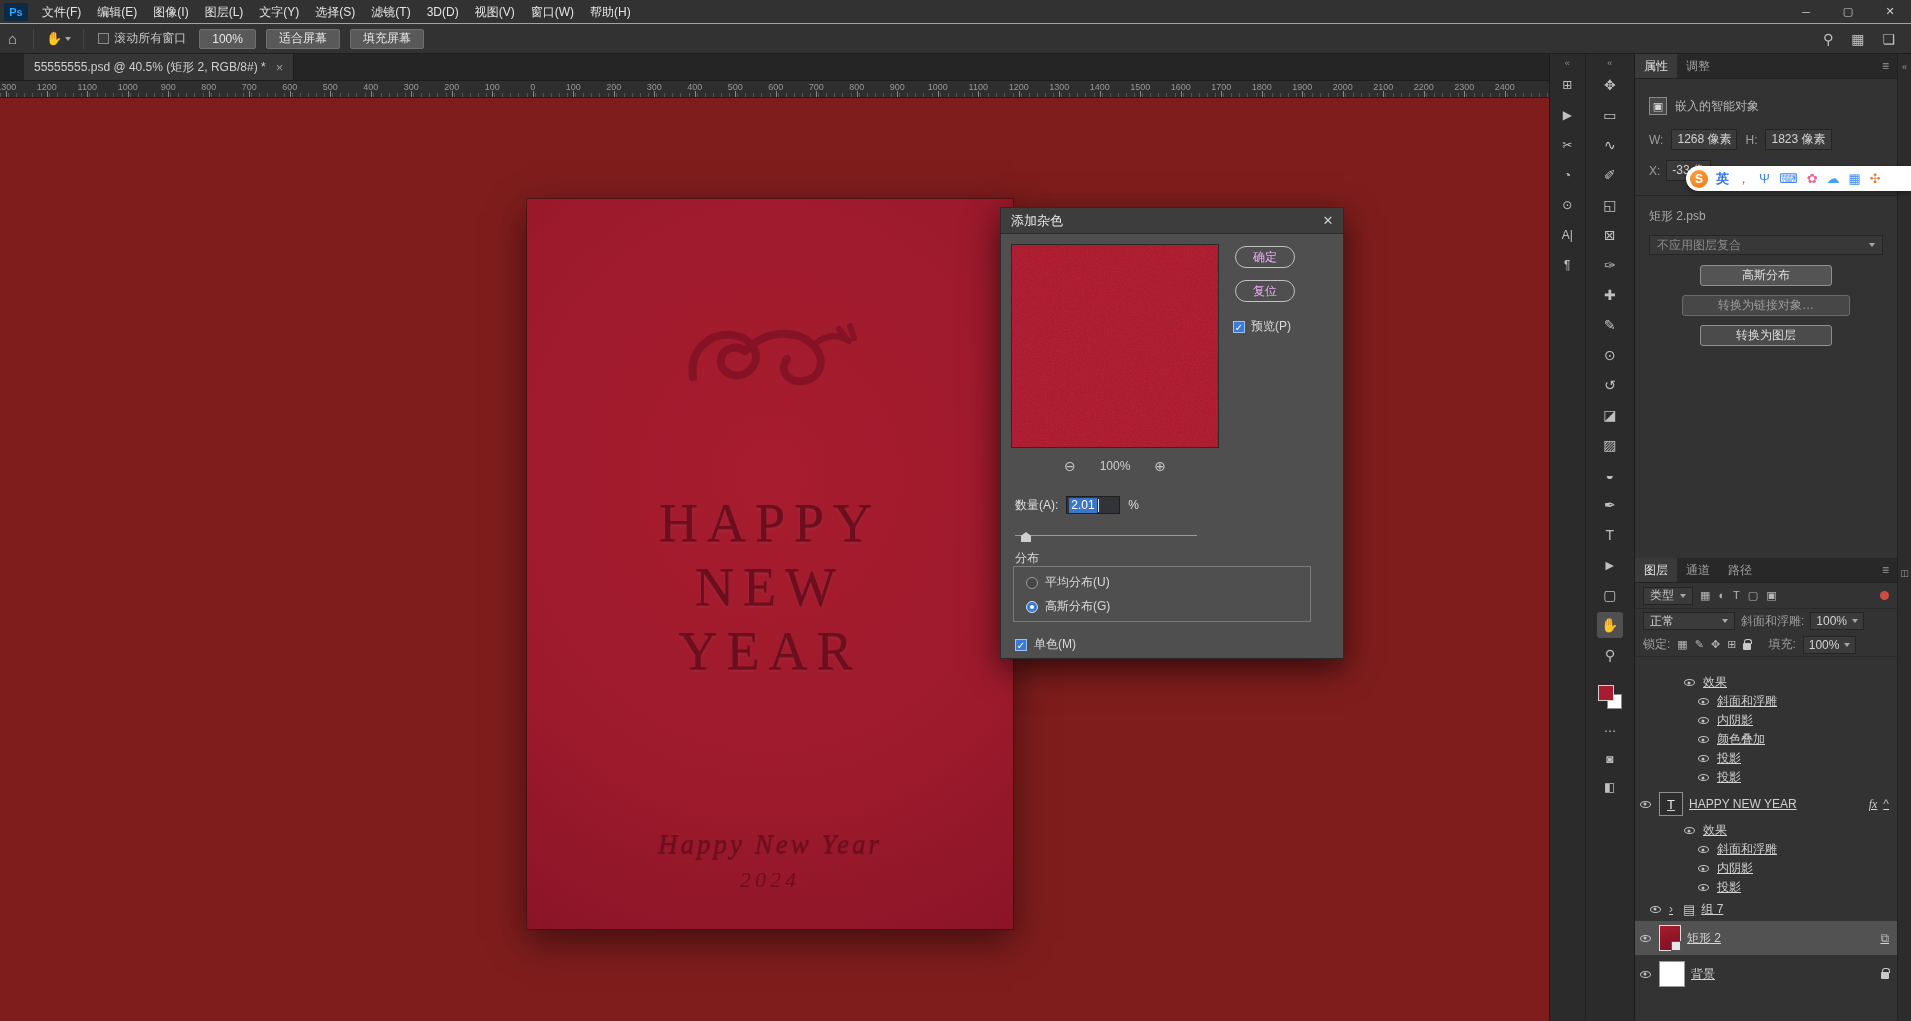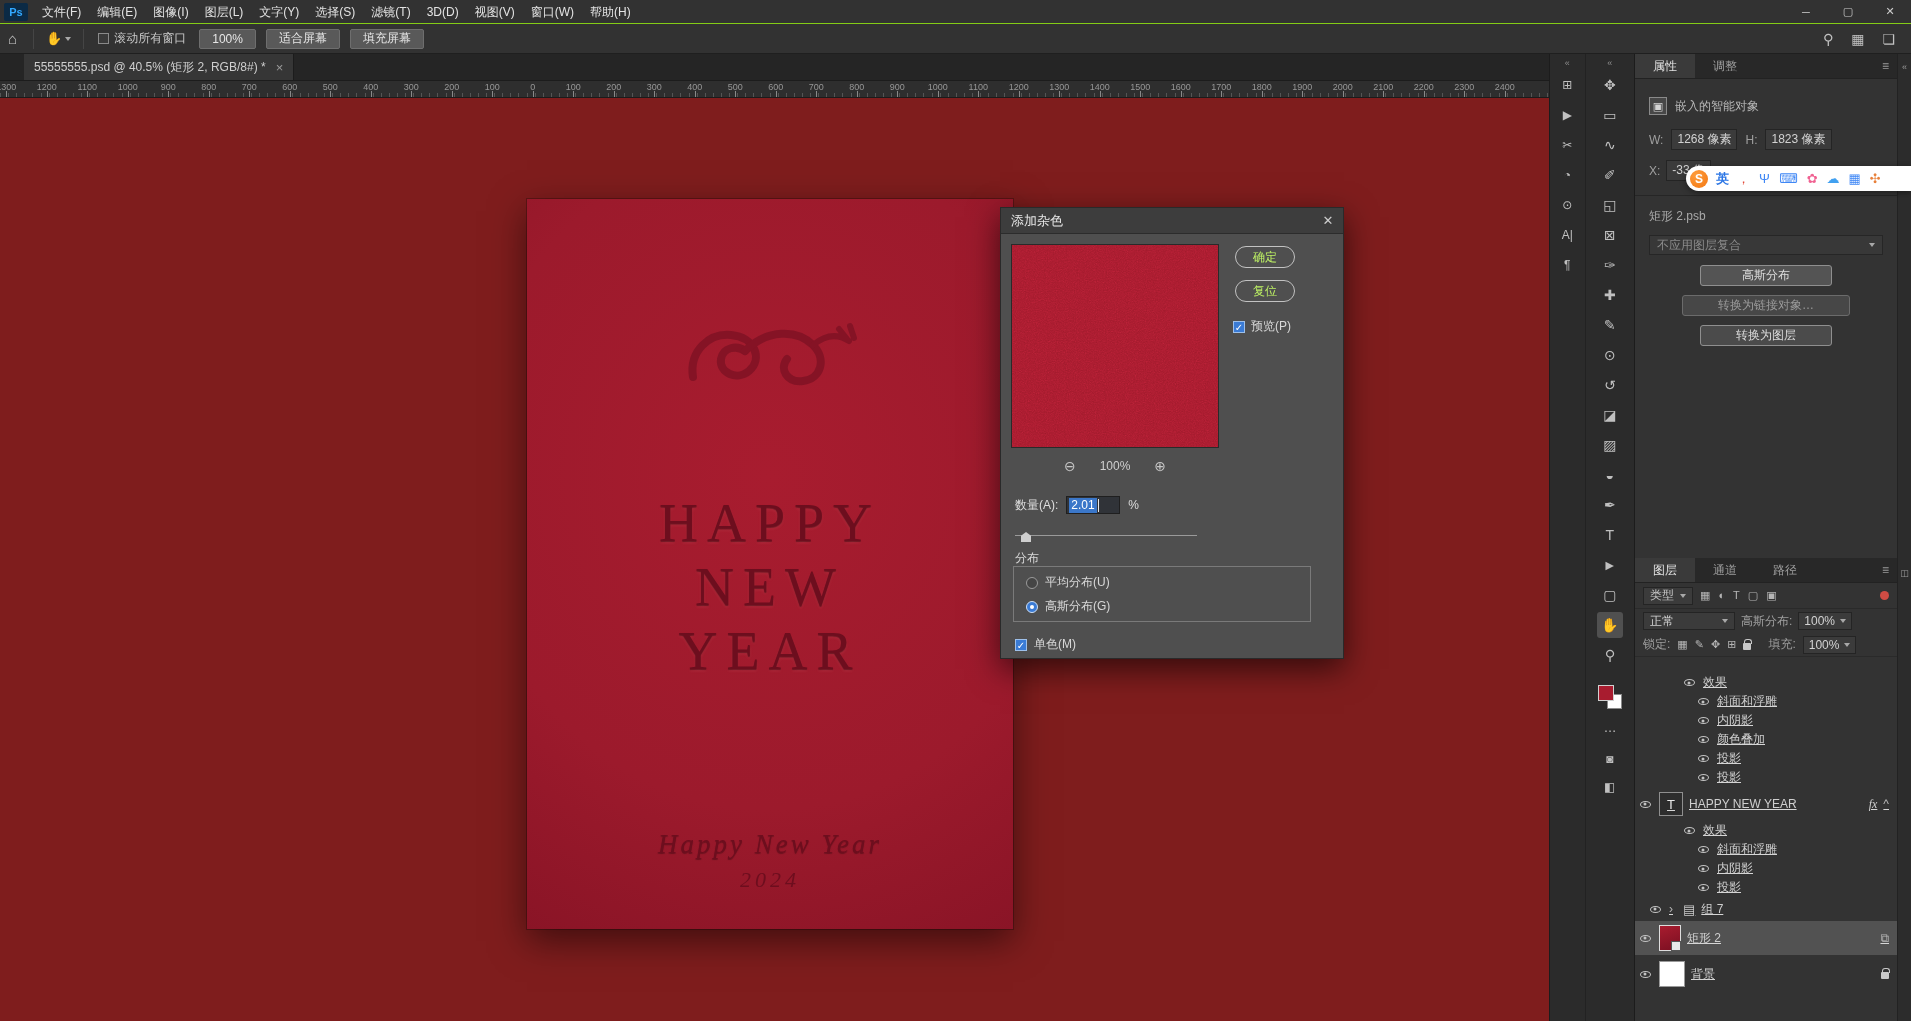--- a/index.html
+++ b/index.html
@@ -73,21 +73,21 @@
   .tool.selected { background:#505050; color:#ffffff; }
   .swatches { position:relative; width:26px; height:26px; margin-top:12px; }
   .swatch-bg { position:absolute; right:1px; bottom:1px; width:15px; height:15px; background:#ffffff; border:1px solid #8a8a8a; }
   .swatch-fg { position:absolute; left:1px; top:1px; width:16px; height:16px; background:var(--poster-red); border:1px solid #d0d0d0; }
   .tool.small { font-size:12px; margin-bottom:2px; }
 
   
   .panels { position:absolute; left:1634px; top:54px; width:263px; height:967px; background:#333333;
     border-left:1px solid #1c1c1c; }
   .ptabs { height:25px; background:#282828; display:flex; align-items:stretch; border-bottom:1px solid #222; }
-  .ptab { padding:0 18px; display:flex; align-items:center; color:#9d9d9d; font-size:12px; }
+  .ptab { padding:0 9px; display:flex; align-items:center; color:#9d9d9d; font-size:12px; }
   .ptab.active { background:#3a3a3a; color:#e2e2e2; }
   .pmenu { margin-left:auto; padding:0 8px; display:flex; align-items:center; color:#9a9a9a; font-size:12px; }
 
   .props-body { padding:10px 0 0 0; }
   .so-row { display:flex; align-items:center; gap:8px; padding:8px 14px 6px; color:#b9b9b9; }
   .so-icon { width:18px; height:18px; border:1px solid #8a8a8a; background:#474747; color:#d5d5d5; font-size:11px;
     display:flex; align-items:center; justify-content:center; }
   .wh-row { display:flex; align-items:center; gap:8px; padding:8px 14px 2px; color:#bdbdbd; }
   .vbox { background:#3b3b3b; border:1px solid #242424; padding:1px 5px; color:#d2d2d2; display:inline-flex; align-items:center; gap:5px; }
   .x-row { display:flex; align-items:center; gap:6px; padding:8px 14px; color:#bdbdbd; }
@@ -182,21 +182,21 @@
   .dist-box { position:absolute; left:12px; top:358px; width:298px; height:56px; border:1px solid #7a7a7a; }
   .radio-row { display:flex; align-items:center; gap:7px; margin:7px 0 0 12px; color:#d8d8d8; }
   .radio { width:12px; height:12px; border-radius:50%; border:1px solid #9a9a9a; background:#454545; position:relative; }
   .radio.sel { background:var(--accent-blue); border-color:#cfe0f5; }
   .radio.sel::after { content:""; position:absolute; width:4px; height:4px; border-radius:50%; background:#fff;
     left:50%; top:50%; transform:translate(-50%,-50%); }
   .mono-row { position:absolute; left:14px; top:428px; display:flex; align-items:center; gap:7px; color:#d8d8d8; }
   .chk-blue { width:12px; height:12px; background:var(--accent-blue); border:1px solid #9ec0ea; color:#fff;
     font-size:10px; line-height:11px; text-align:center; }
   .dlg-btn { position:absolute; left:234px; width:60px; height:22px; border:1px solid #c2c2c2; border-radius:11px;
-    background:transparent; color:#bef264; font-size:12px; display:flex; align-items:center; justify-content:center; }
+    background:transparent; color:#f0abfc; font-size:12px; display:flex; align-items:center; justify-content:center; }
   .dlg-btn.ok { top:38px; }
   .dlg-btn.reset { top:72px; }
   .pv-check { position:absolute; left:232px; top:110px; display:flex; align-items:center; gap:6px; color:#d8d8d8; }
 
   
   .ime-bar { position:absolute; left:1686px; top:166px; width:225px; height:25px; background:#ffffff;
     border-radius:13px 0 0 13px; box-shadow:0 2px 6px rgba(0,0,0,.4); display:flex; align-items:center;
     gap:8px; padding:0 8px 0 4px; z-index:60; }
   .ime-logo { width:18px; height:18px; border-radius:50%; background:radial-gradient(circle at 35% 30%, #ff9d3c, var(--sogou-orange) 70%);
     color:#fff; font-weight:bold; font-size:12px; display:flex; align-items:center; justify-content:center; }
@@ -433,21 +433,21 @@
             <span class="fic">▢</span>
             <span class="fic">▣</span>
           </span>
         <span class="ftoggle"></span>
       </div>
       <div class="l-blend">
         <span class="dd-blend">
           <span>正常</span>
           <span class="crt"></span>
         </span>
-        <span class="lbl-dim">高斯分布:</span>
+        <span class="lbl-dim">斜面和浮雕:</span>
         <span class="vbox">
           <span>100%</span>
           <span class="crt"></span>
         </span>
       </div>
       <div class="l-lock">
         <span class="lbl-dim">锁定:</span>
         <span style="display:flex;gap:7px;">
 
         <span class="lic">▦</span>

